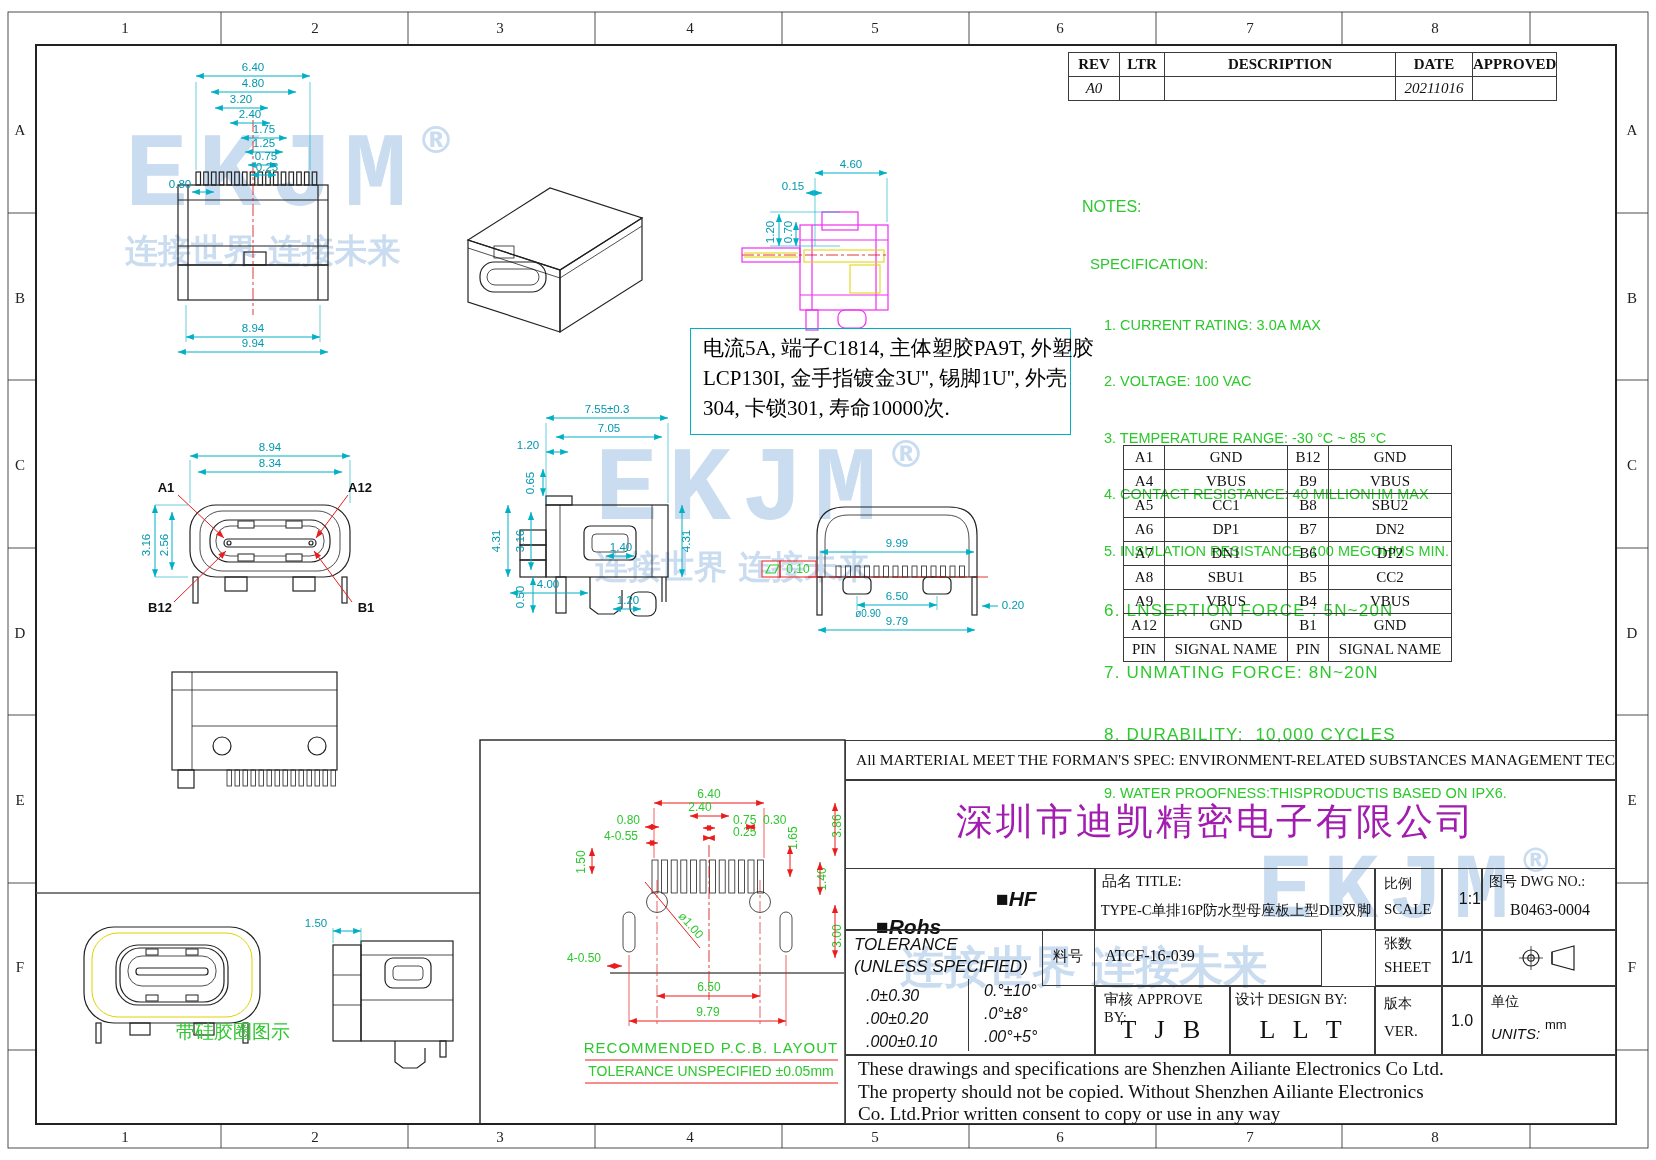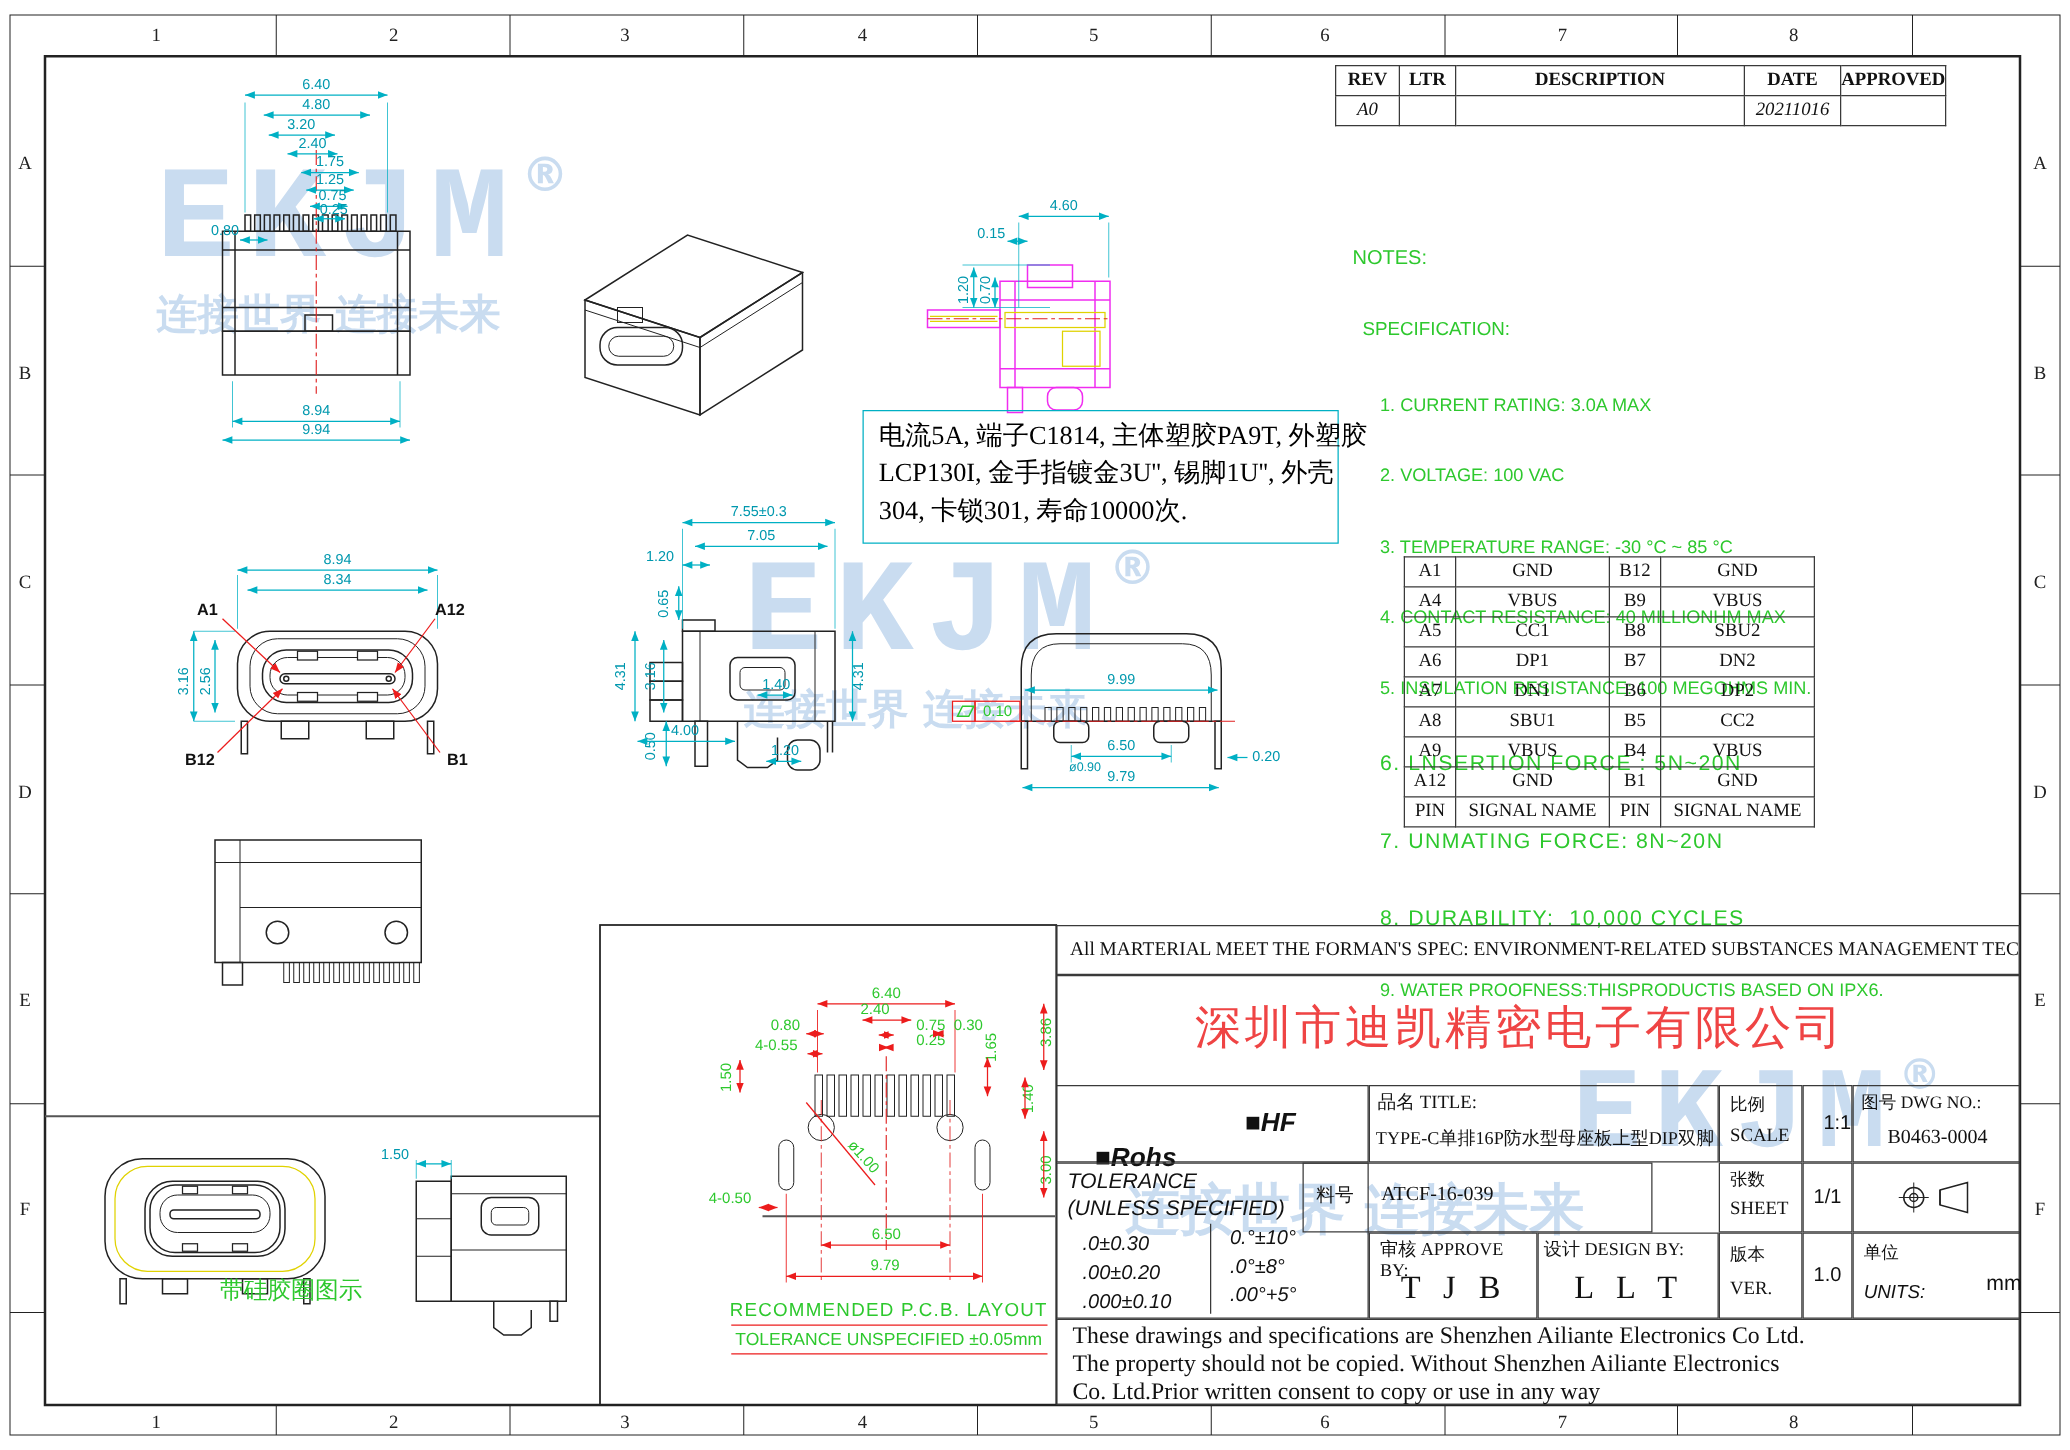--- a/index.html
+++ b/index.html
@@ -613,21 +613,21 @@
           <td>SIGNAL NAME</td>
           <td>PIN</td>
           <td>SIGNAL NAME</td>
         </tr>
   </tbody>
     </table>
 
   <div class="cell serif" style="left:845px;top:740px;width:771px;height:40px;font-size:15.5px;line-height:38px;padding-left:10px;white-space:nowrap;overflow:hidden;">All MARTERIAL MEET THE FORMAN'S SPEC: ENVIRONMENT-RELATED SUBSTANCES MANAGEMENT TECHNICAL STANDARD</div>
 
   <div class="cell" style="left:845px;top:780px;width:771px;height:88px;border-bottom:none;">
-    <div class="abs serif" style="left:60px;top:16px;width:620px;text-align:center;font-size:37px;letter-spacing:3px;color:#ef4444;">深圳市迪凯精密电子有限公司</div>
+    <div class="abs serif" style="left:60px;top:16px;width:620px;text-align:center;font-size:37px;letter-spacing:3px;color:#a21caf;">深圳市迪凯精密电子有限公司</div>
   </div>
 
   <div class="cell" style="left:845px;top:868px;width:250px;height:62px;">
     <span class="abs ital" style="left:30px;top:18px;font-size:21px;font-weight:bold;margin-top:28px;">■Rohs</span>
     <span class="abs ital" style="left:150px;top:18px;font-size:21px;font-weight:bold;">■HF</span>
   </div>
   <div class="cell" style="left:1095px;top:868px;width:280px;height:62px;">
     <span class="abs serif" style="left:6px;top:3px;font-size:15px;">品名 TITLE:</span>
     <div class="abs serif" style="left:0;top:32px;width:280px;text-align:center;font-size:14.5px;">TYPE-C单排16P防水型母座板上型DIP双脚</div>
   </div>
@@ -685,21 +685,21 @@
     <div class="abs serif" style="left:0;top:28px;width:145px;text-align:center;font-size:26px;letter-spacing:6px;">L L T</div>
   </div>
   <div class="cell" style="left:1375px;top:986px;width:67px;height:69px;">
     <div class="abs" style="left:8px;top:8px;font-size:14px;">版本</div>
     <div class="abs serif" style="left:8px;top:36px;font-size:15px;">VER.</div>
   </div>
   <div class="cell" style="left:1442px;top:986px;width:40px;height:69px;line-height:67px;text-align:center;font-size:16px;">1.0</div>
   <div class="cell" style="left:1482px;top:986px;width:134px;height:69px;">
     <div class="abs" style="left:8px;top:6px;font-size:14px;">单位</div>
     <span class="abs ital" style="left:8px;top:38px;font-size:15px;">UNITS:</span>
-    <span class="abs" style="left:62px;top:30px;font-size:17px;margin-left:44px;">mm</span>
+    <span class="abs" style="left:62px;top:30px;font-size:13px;">mm</span>
   </div>
 
   <div class="cell serif" style="left:845px;top:1055px;width:771px;height:69px;font-size:19px;line-height:22.5px;padding:2px 0 0 12px;">
     <div>These drawings and specifications are Shenzhen Ailiante Electronics Co Ltd.</div>
     <div>The property should not be copied. Without Shenzhen Ailiante Electronics</div>
     <div>Co. Ltd.Prior written consent to copy or use in any way</div>
   </div>
 
 </div>
 

